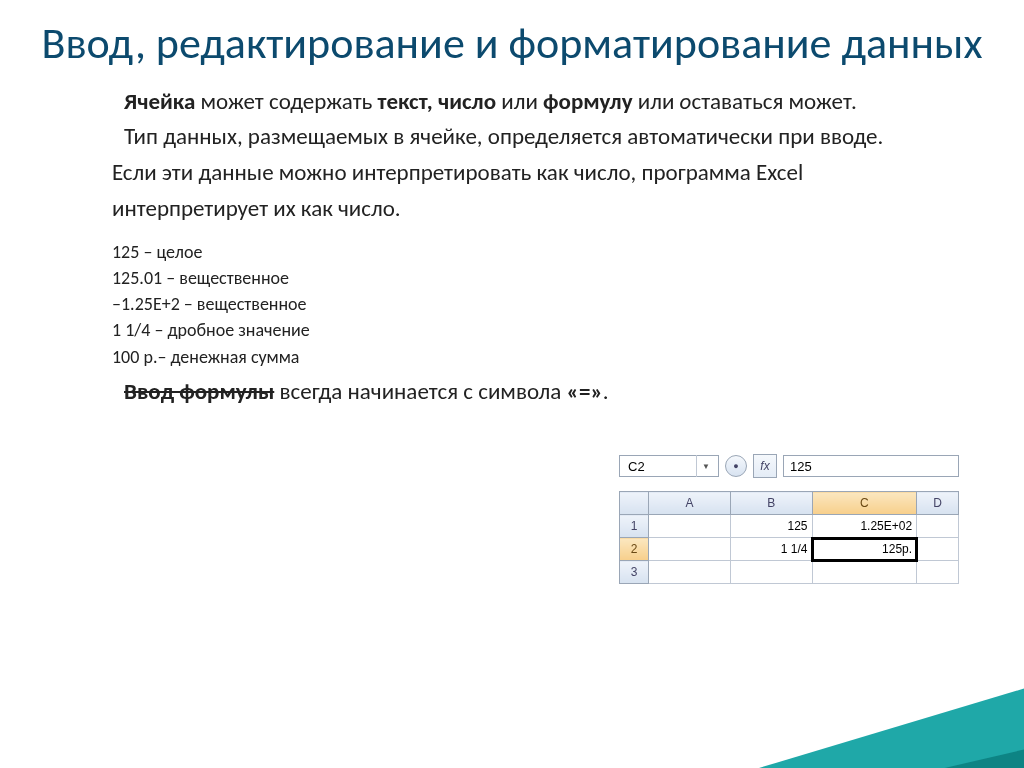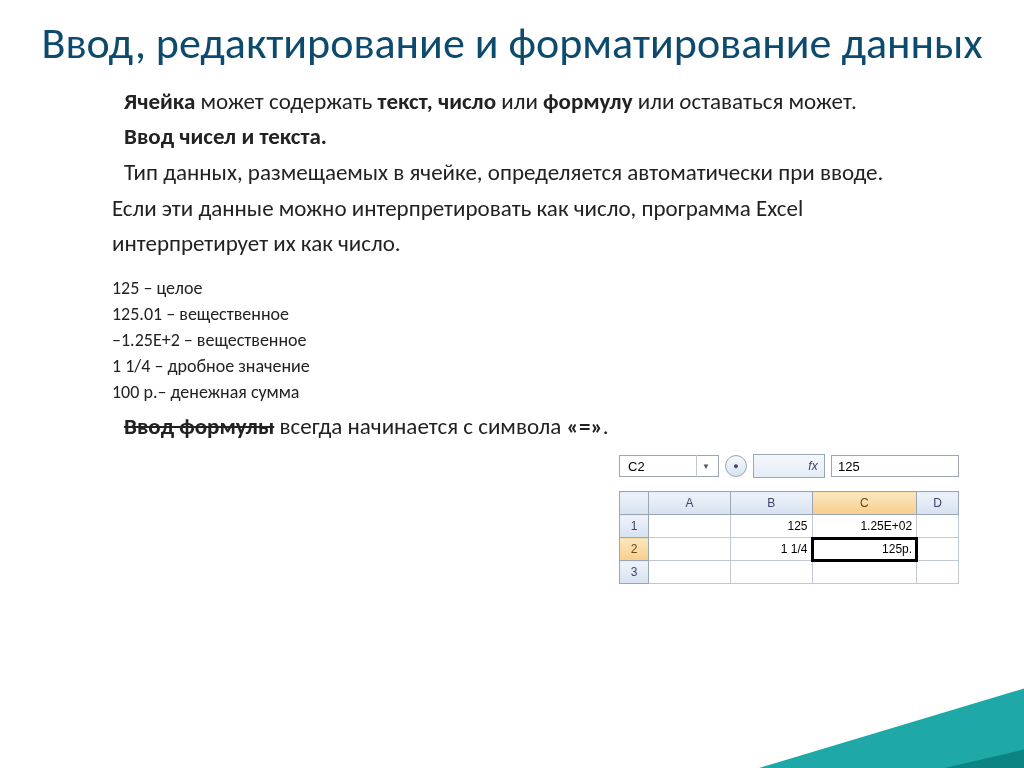--- a/index.html
+++ b/index.html
@@ -101,21 +101,20 @@
     width: 22px;
     height: 22px;
     border: 1px solid #9aa6b6;
     background: linear-gradient(#f5f8fc,#e4ecf6);
     display: flex;
     align-items: center;
     justify-content: center;
     font-style: italic;
     font-size: 12px;
     color: #446;
-    padding-left: 48px;
   }
   .formula-box {
     flex: 1;
     height: 22px;
     border: 1px solid #9aa6b6;
     background: #ffffff;
     display: flex;
     align-items: center;
     padding: 0 6px;
     box-sizing: border-box;
@@ -183,21 +182,20 @@
 <div class="container">
 
   <h1 class="title">Ввод, редактирование и форматирование данных</h1>
 
   <div class="body">
 
     <p class="p-indent">
       <span class="bold">Ячейка</span><span> может содержать </span><span class="bold">текст,  число</span><span> или </span><span class="bold">формулу</span><span> или </span><span class="italic">о</span><span>ставаться может.</span>
     </p>
 
-    <p class="bold p-indent">Ввод чисел и текста.</p>
 
     <p class="p-indent" style="max-width:820px;">Тип данных, размещаемых в ячейке, определяется автоматически при вводе. Если эти данные можно интерпретировать как число, программа Excel интерпретирует их как число.</p>
 
     <div class="small-list">
       <div>125 – целое</div>
       <div>125.01 – вещественное</div>
       <div>–1.25Е+2 – вещественное</div>
       <div>1 1/4 – дробное значение</div>
       <div>100 р.– денежная сумма</div>
     </div>

